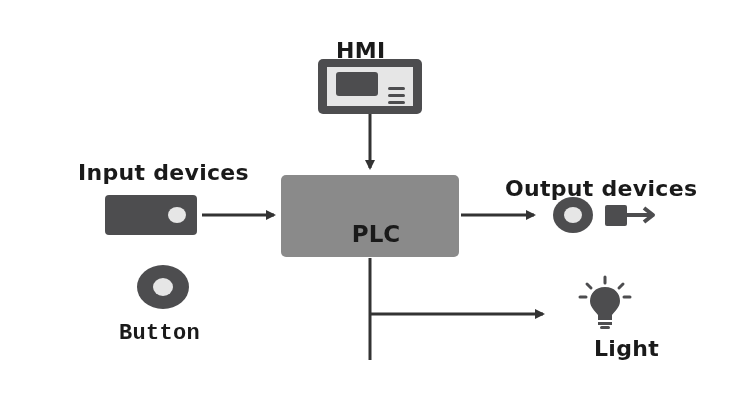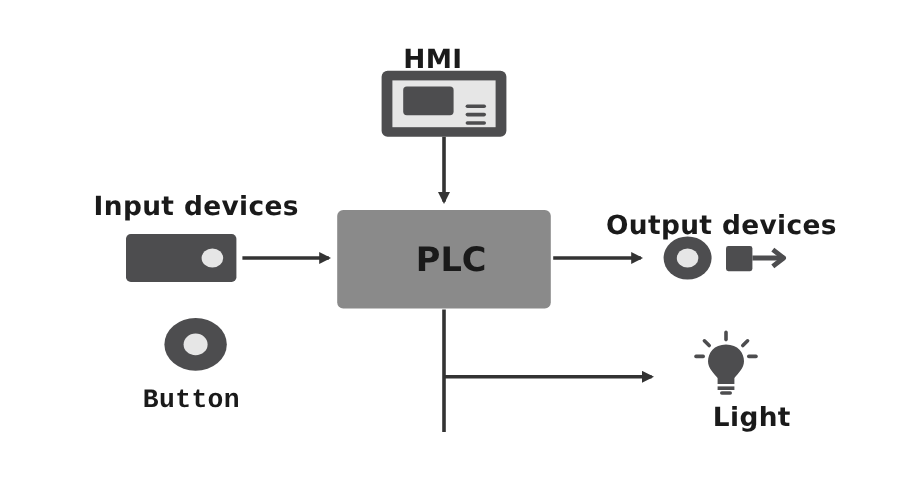--- a/index.html
+++ b/index.html
@@ -3,21 +3,21 @@
 <meta charset="utf-8">
 <style>
   html, body { margin: 0; padding: 0; background: #ffffff; }
   body { width: 754px; height: 407px; position: relative; overflow: hidden; font-family: "DejaVu Sans", sans-serif; }
   .label { position: absolute; font-weight: bold; color: #1a1a1a; white-space: nowrap; font-size: 22px; letter-spacing: 0.3px; }
   #hmi-label { left: 336px; top: 38px; font-size: 22px; }
   #input-label { left: 78px; top: 160px; }
   #output-label { left: 505px; top: 160px; margin-top: 16px; }
   #button-label { left: 119px; top: 321px; font-family: Liberation Mono, monospace; }
   #light-label { left: 594px; top: 336px; }
-  #plc-label { position: absolute; left: 281px; top: 175px; width: 190px; height: 82px; display: flex; align-items: center; justify-content: center; font-size: 28px; font-weight: bold; color: #1a1a1a; }
+  #plc-label { position: absolute; left: 281px; top: 193px; width: 190px; height: 82px; display: flex; align-items: center; justify-content: center; font-size: 23px; font-weight: bold; color: #1a1a1a; }
   svg { position: absolute; left: 0; top: 0; }
 </style>
 </head>
 <body>
 
 <svg width="754" height="407" viewBox="0 0 754 407">
   <defs>
     <marker id="arrow" markerWidth="10" markerHeight="10" refX="8" refY="5" orient="auto" markerUnits="userSpaceOnUse">
       <path d="M0,0 L10,5 L0,10 z" fill="#333"></path>
     </marker>

